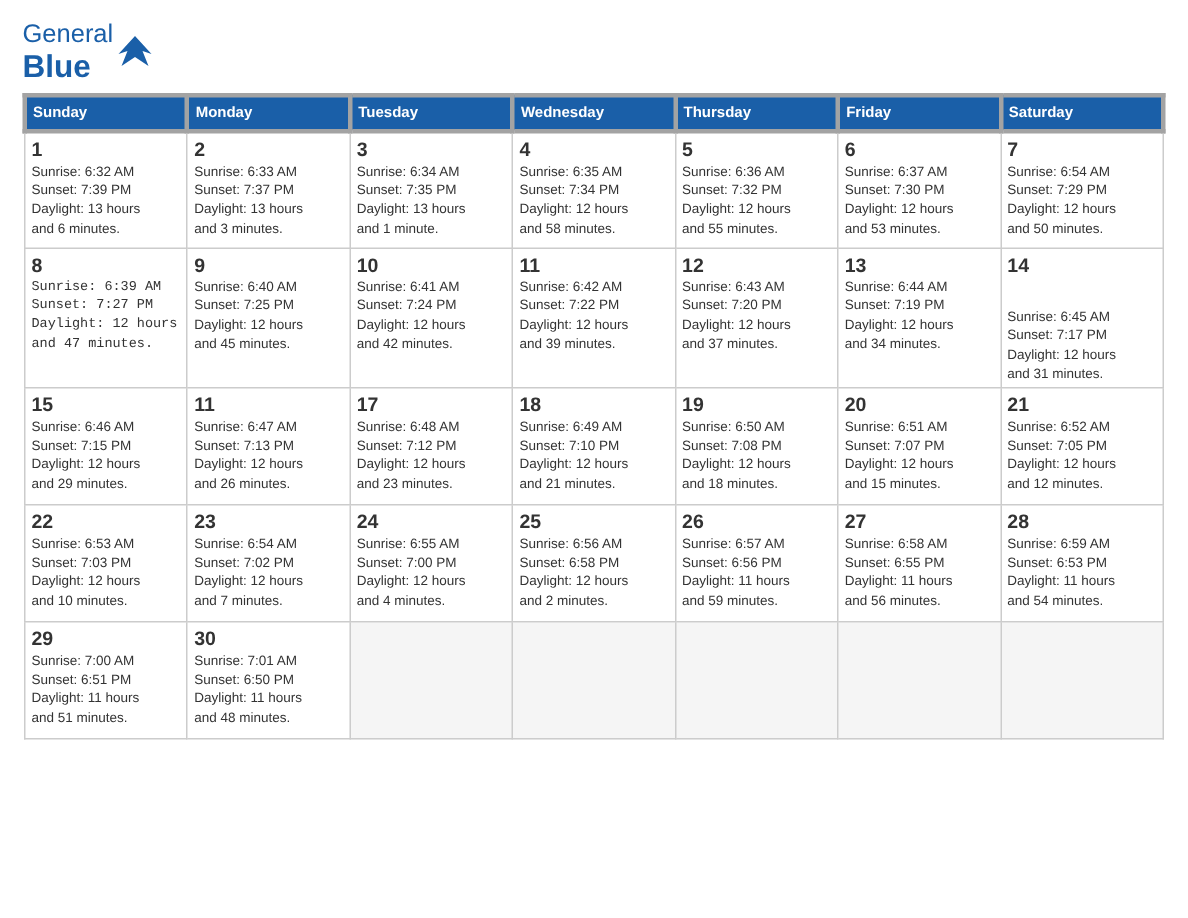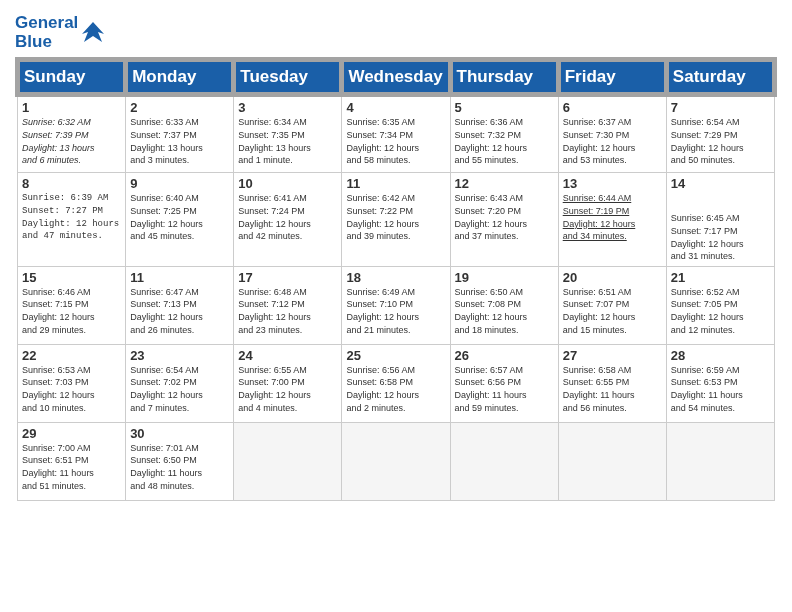--- a/index.html
+++ b/index.html
@@ -38,25 +38,25 @@
       color: #555;
     }
     table {
       width: 100%;
       border-collapse: collapse;
       table-layout: fixed;
     }
     th {
       background: #1a5fa8;
       color: #fff;
-      font-size: 17px;
+      font-size: 10px;
       font-weight: bold;
       padding: 5px 4px;
       text-align: left;
-      border: 5px solid #a3a3a3;
+      border: 3px solid #a3a3a3;
     }
     td {
       border: 1px solid #ccc;
       vertical-align: top;
       padding: 3px 4px;
       font-size: 9.5px;
       color: #333;
       height: 78px;
       background: #fff;
     }
@@ -78,24 +78,24 @@
   </style>
 </head>
 <body>
 
 <div class="container">
   <div class="header">
     <div class="logo">
       <div>
         <div style="display:flex;align-items:center;gap:2px;">
           <div>
-            <div style="font-size:17px;font-weight:bold;color:#333;line-height:1.1;text-align:center;">
+            <div style="font-size:17px;font-weight:normal;color:#333;line-height:1.1;text-align:center;">
               <span style="color:#1a5fa8;">General</span>
             </div>
-            <div style="font-size:17px;font-weight:bold;color:#1a5fa8;line-height:1.1;">Blue</div>
+            <div style="font-size:21px;font-weight:bold;color:#1a5fa8;line-height:1.1;">Blue</div>
           </div>
           <svg width="26" height="26" viewBox="0 0 26 26">
             <polygon points="13,2 24,14 18,12 22,22 13,16 4,22 8,12 2,14" fill="#1a5fa8"></polygon>
           </svg>
         </div>
       </div>
     </div>
     <div class="title-block">
       <div class="month-title"></div>
       <div class="subtitle"></div>
@@ -111,21 +111,21 @@
           <th>Wednesday</th>
           <th>Thursday</th>
           <th>Friday</th>
           <th>Saturday</th>
         </tr>
     </thead>
     <tbody id="cal-body">
     <tr>
           <td>
             <span class="day-num">1</span>
-            <div class="day-info" style="white-space: pre-line; font-style: italic;">Sunrise: 6:32 AM
+            <div class="day-info" style="white-space: pre-line;">Sunrise: 6:32 AM
 Sunset: 7:39 PM
 Daylight: 13 hours
 and 6 minutes.</div>
           </td>
           <td>
             <span class="day-num">2</span>
             <div class="day-info" style="white-space: pre-line;">Sunrise: 6:33 AM
 Sunset: 7:37 PM
 Daylight: 13 hours
 and 3 minutes.</div>
@@ -197,21 +197,21 @@
           </td>
           <td>
             <span class="day-num">12</span>
             <div class="day-info" style="white-space: pre-line;">Sunrise: 6:43 AM
 Sunset: 7:20 PM
 Daylight: 12 hours
 and 37 minutes.</div>
           </td>
           <td>
             <span class="day-num">13</span>
-            <div class="day-info" style="white-space: pre-line; text-decoration: underline;">Sunrise: 6:44 AM
+            <div class="day-info" style="white-space: pre-line;">Sunrise: 6:44 AM
 Sunset: 7:19 PM
 Daylight: 12 hours
 and 34 minutes.</div>
           </td>
           <td>
             <span class="day-num">14</span>
             <div class="day-info" style="white-space: pre-line; margin-top: 21px;">Sunrise: 6:45 AM
 Sunset: 7:17 PM
 Daylight: 12 hours
 and 31 minutes.</div>

